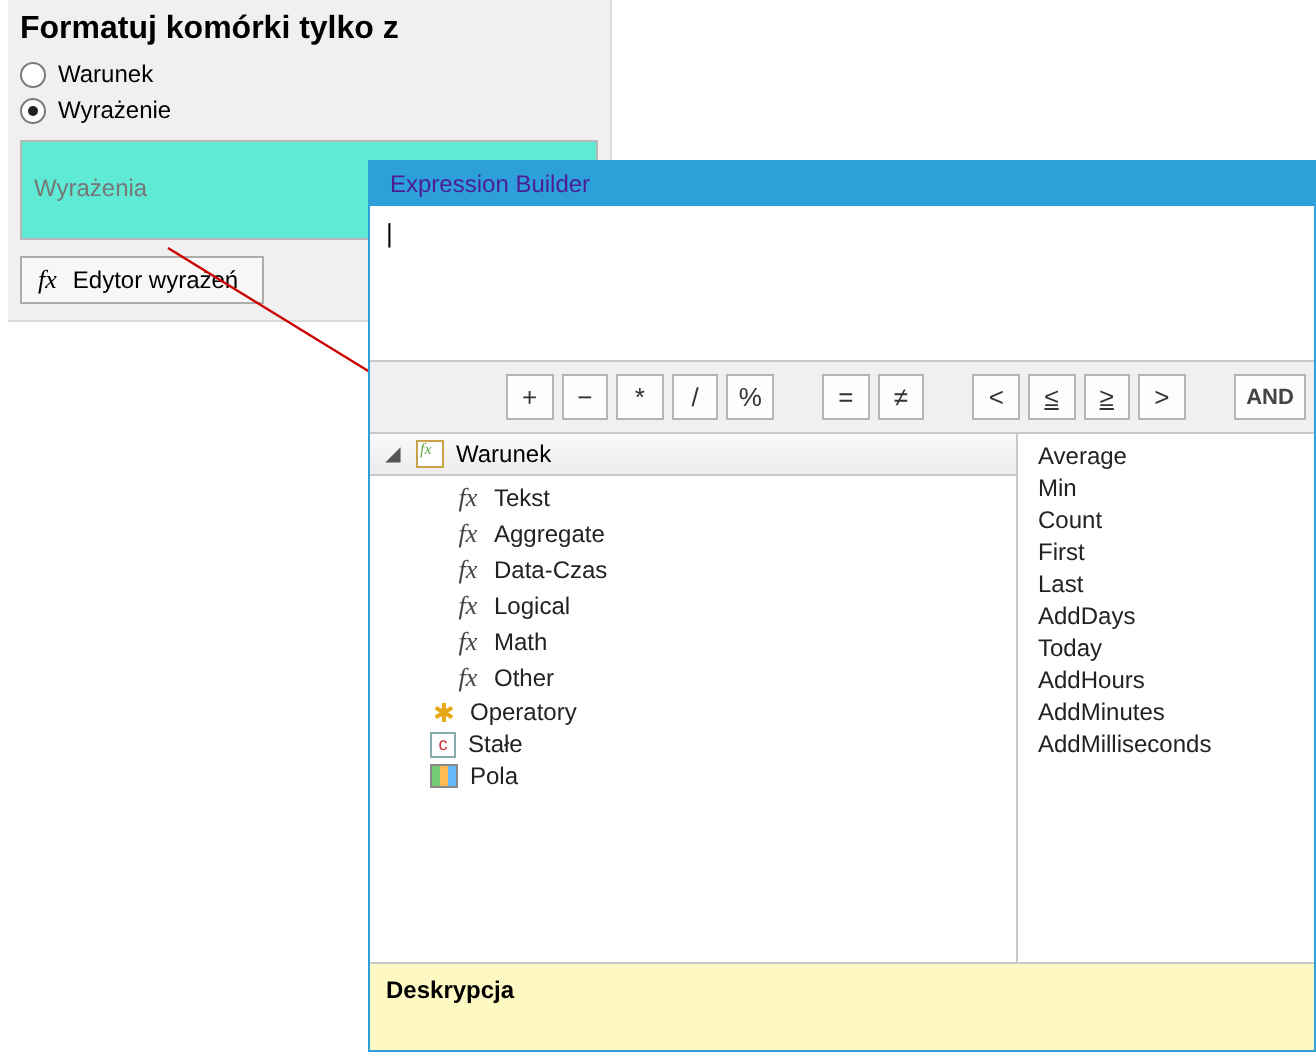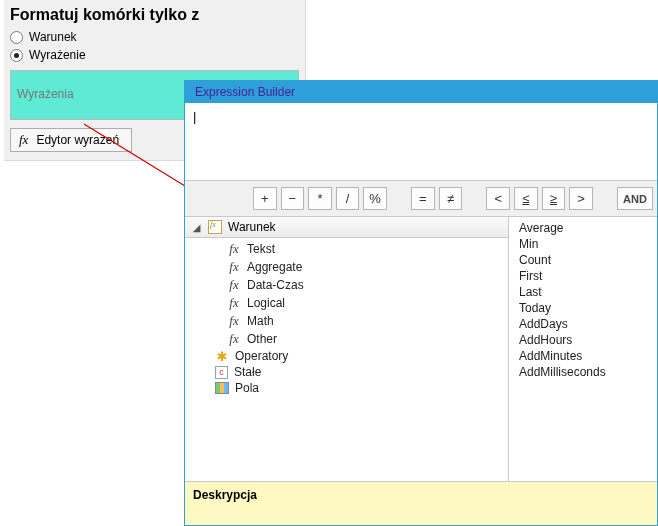--- a/index.html
+++ b/index.html
@@ -338,22 +338,22 @@
           </div>
         </div>
     </div>
 
     <div class="list-pane" id="func-list">
         <div class="list-row">Average</div>
         <div class="list-row">Min</div>
         <div class="list-row">Count</div>
         <div class="list-row">First</div>
         <div class="list-row">Last</div>
+        <div class="list-row">AddDays</div>
         <div class="list-row">Today</div>
-        <div class="list-row">AddDays</div>
         <div class="list-row">AddHours</div>
         <div class="list-row">AddMinutes</div>
         <div class="list-row">AddMilliseconds</div>
       </div>
   </div>
 
   <div class="desc">
     <span>Deskrypcja</span>
   </div>
 </div>

